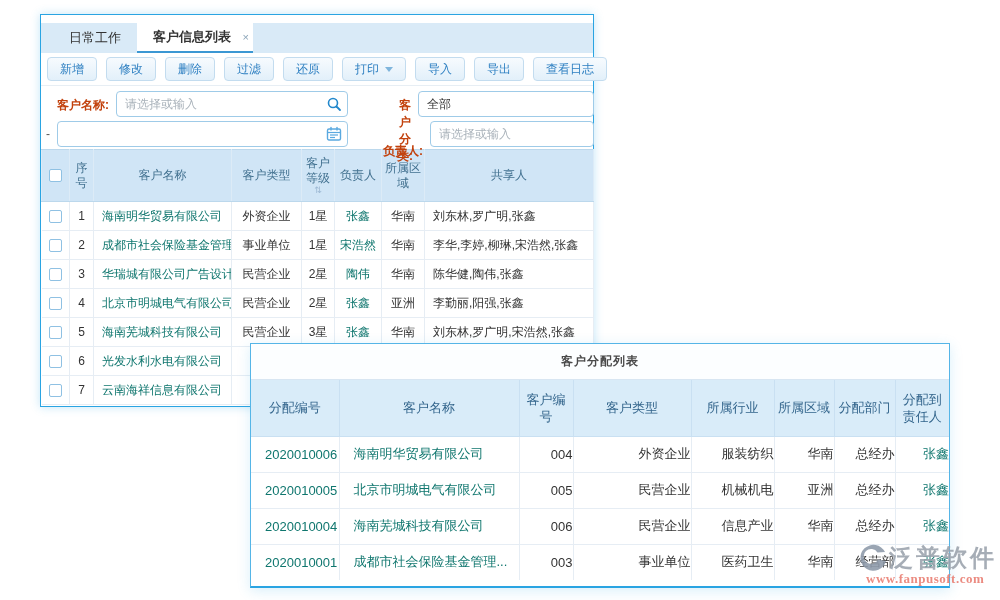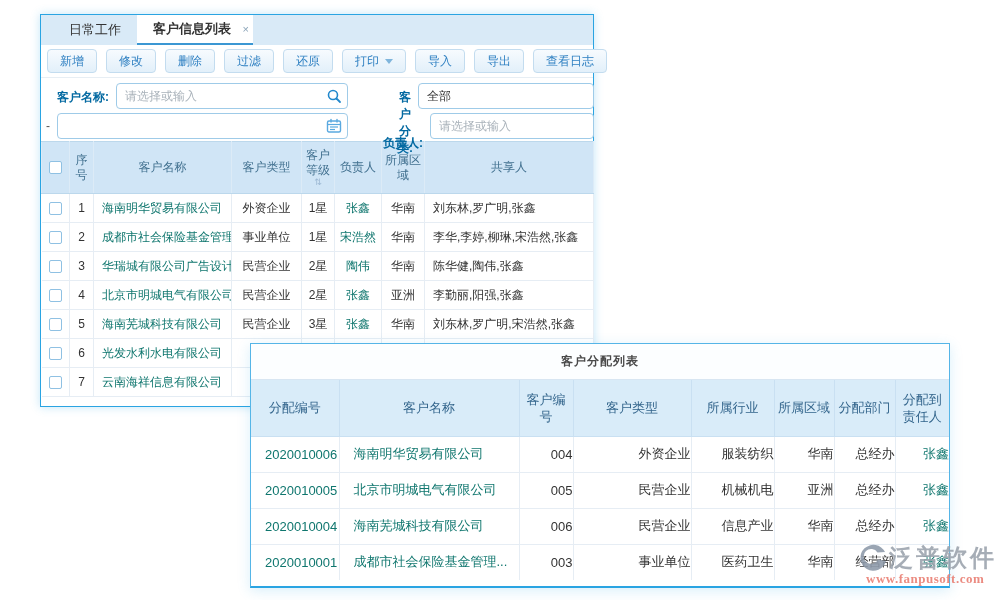--- a/index.html
+++ b/index.html
@@ -3,33 +3,33 @@
 <meta charset="utf-8">
 <style>
   * { margin:0; padding:0; box-sizing:border-box; }
   html,body { background:#fff; }
   .stage { position:relative; width:1000px; height:600px; background:#ffffff; overflow:hidden;
            font-family:"Liberation Sans","DejaVu Sans",sans-serif; color:#333; }
 
   
   .back-panel { position:absolute; left:40px; top:14px; width:554px; height:393px; background:#fff;
                 border:1px solid #2aa4e2; box-shadow:0 0 9px rgba(42,164,226,.28); z-index:1; }
-  .tabstrip { height:30px; background:#d9eaf7; display:flex; align-items:flex-end; padding-left:12px; }
+  .tabstrip { height:30px; background:#d9eaf7; display:flex; align-items:flex-end; padding-left:12px;margin-top:8px; }
   .tab { height:30px; line-height:30px; padding:0 16px; font-size:13px; color:#333; }
   .tab.active { background:#fff; font-weight:bold; position:relative; border-bottom:2px solid #3b97d3;
                 line-height:27px; padding-right:22px; }
   .tab-close { position:absolute; top:1px; right:4px; font-size:11px; color:#8aa4b8; font-weight:normal; cursor:pointer; }
 
   .toolbar { height:33px; display:flex; align-items:center; gap:9px; padding:0 6px; border-bottom:1px solid #e7eef4; background:#fff; }
   .tbtn { height:24px; padding:0 12px; font-size:12px; color:#2d7fc1; background:linear-gradient(#f7fbfe,#e2f0fa);
           border:1px solid #c3dcef; border-radius:4px; display:inline-flex; align-items:center; gap:6px; cursor:pointer; white-space:nowrap; }
   .caret { width:0; height:0; border-left:4px solid transparent; border-right:4px solid transparent; border-top:5px solid #7fb5dc; }
 
   .filters { position:relative; height:63px; font-size:12px; }
-  .flabel { position:absolute; width:62px; text-align:right; font-weight:bold; color:#0369a1; }
+  .flabel { position:absolute; width:62px; text-align:right; font-weight:bold; color:#c2410c; }
   .inp-wrap { position:absolute; height:26px; }
   .inp { width:100%; height:26px; border:1px solid #9fcbe8; border-radius:4px; font-size:12px;
          padding:0 24px 0 8px; color:#333; outline:none; background:#fff;
          font-family:"Liberation Sans","DejaVu Sans",sans-serif; }
   .inp::placeholder { color:#a9b2ba; }
   .inp.noicon { padding-right:13px; }
   .inp-icon { position:absolute; right:6px; top:5px; width:16px; height:16px; pointer-events:auto; cursor:pointer; }
   .dash { position:absolute; color:#555; }
 
   table.grid { border-collapse:collapse; table-layout:fixed; width:552px; font-size:12px; }

